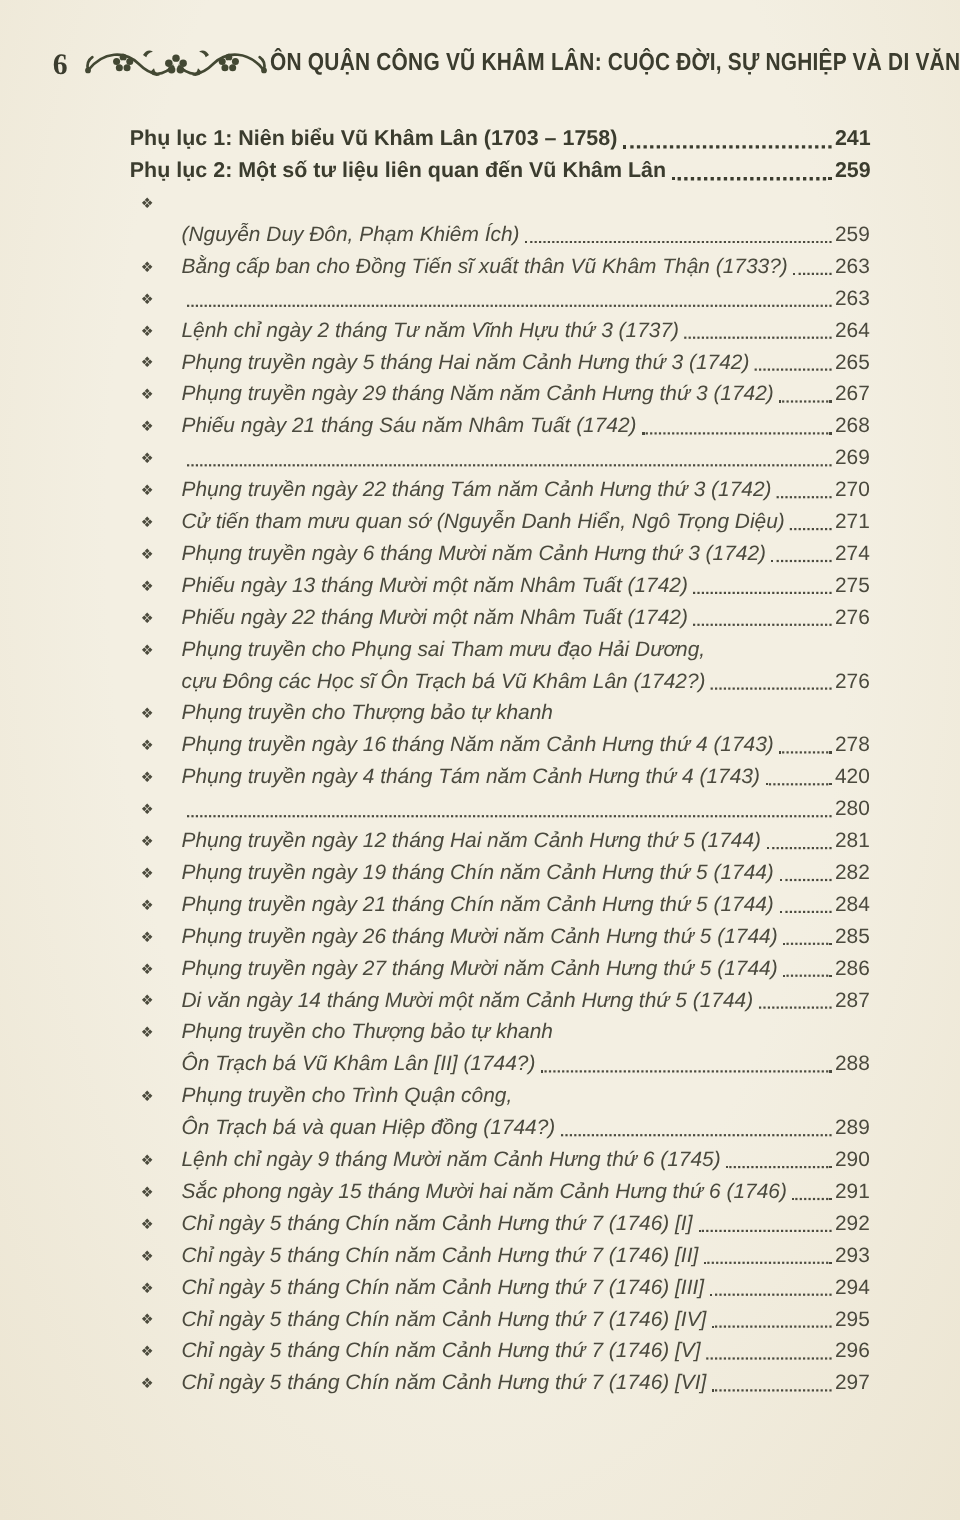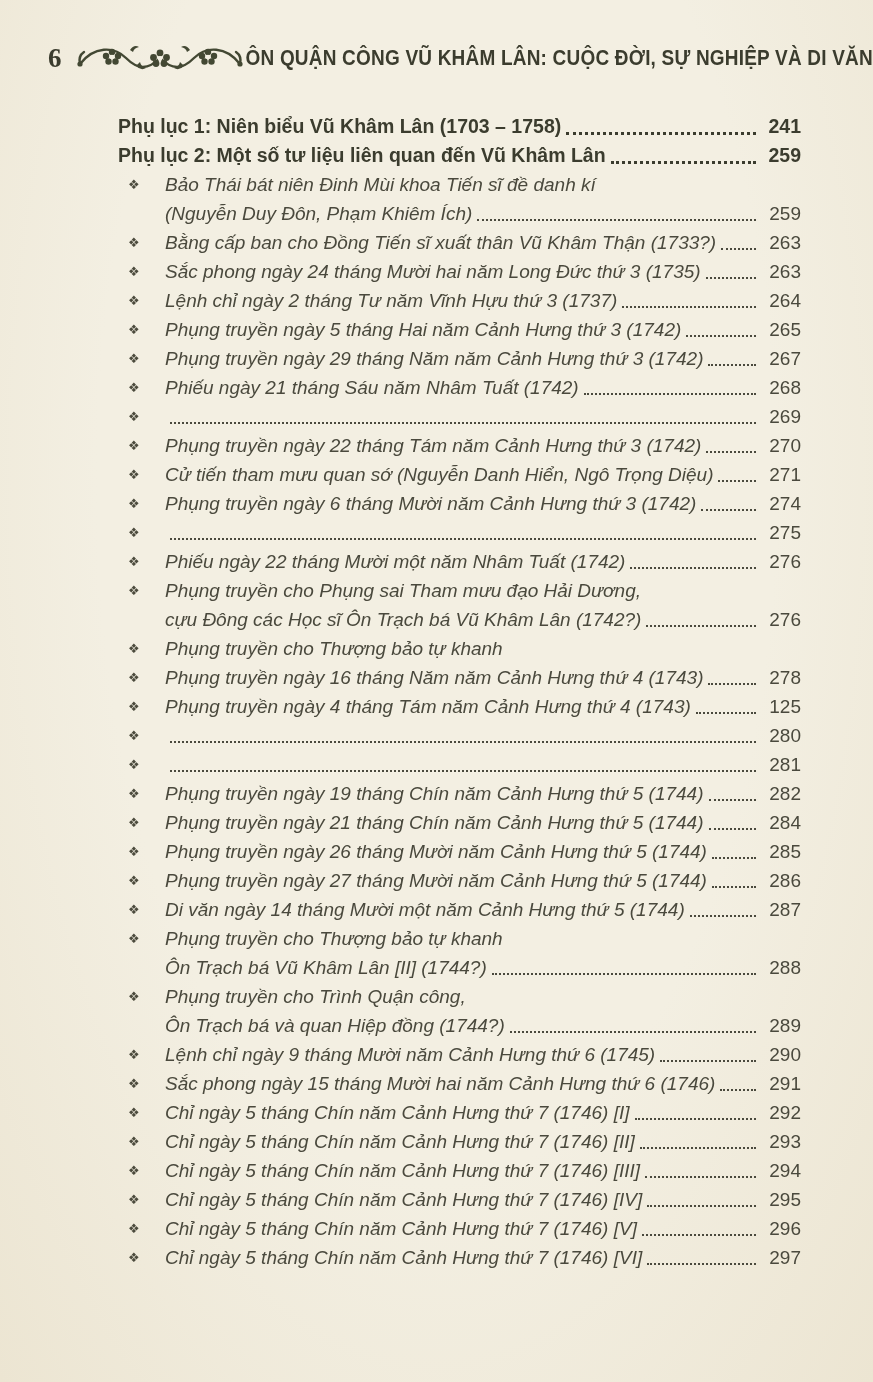--- a/index.html
+++ b/index.html
@@ -54,21 +54,21 @@
     align-self: flex-end; color: var(--bullet);
   }
   .txt { flex: none; white-space: nowrap; }
   .leader {
     flex: 1; min-width: 16px;
     border-bottom: 2px dotted var(--ink);
     margin: 0 3px 6px 5px;
   }
   .entry.appendix .leader { border-bottom: 3px dotted var(--ink-strong); margin-bottom: 5px; }
   .pagenum {
-    flex: none; min-width: 42px; text-align: right;
+    flex: none; min-width: 42px; text-align: left;
     font-style: normal;
   }
   .entry.appendix .pagenum { font-weight: bold; }
 </style>
 </head>
 <body>
 
 <div class="page" style="--paper: #f3efe2; --paper-edge: #ece5d2; --ink: #4a493d; --ink-strong: #3b3c2e; --bullet: #4c4b3d;">
 
   <div class="page-header">
@@ -127,41 +127,39 @@
       <div class="entry appendix">
         <div class="line">
           <span class="txt">Phụ lục 2: Một số tư liệu liên quan đến Vũ Khâm Lân</span>
           <span class="leader"></span>
           <span class="pagenum">259</span>
         </div>
       </div>
       <div class="entry item">
         <div class="line">
           <span class="bullet">❖</span>
-          <span class="txt">Bảo Thái bát niên Đinh Mùi khoa Tiến sĩ đề danh kí</span>
         </div>
         <div class="line">
           <span class="bullet"></span>
           <span class="txt">(Nguyễn Duy Đôn, Phạm Khiêm Ích)</span>
           <span class="leader"></span>
           <span class="pagenum">259</span>
         </div>
       </div>
       <div class="entry item">
         <div class="line">
           <span class="bullet">❖</span>
           <span class="txt">Bằng cấp ban cho Đồng Tiến sĩ xuất thân Vũ Khâm Thận (1733?)</span>
           <span class="leader"></span>
           <span class="pagenum">263</span>
         </div>
       </div>
       <div class="entry item">
         <div class="line">
           <span class="bullet">❖</span>
-          <span class="txt">Sắc phong ngày 24 tháng Mười hai năm Long Đức thứ 3 (1735)</span>
           <span class="leader"></span>
           <span class="pagenum">263</span>
         </div>
       </div>
       <div class="entry item">
         <div class="line">
           <span class="bullet">❖</span>
           <span class="txt">Lệnh chỉ ngày 2 tháng Tư năm Vĩnh Hựu thứ 3 (1737)</span>
           <span class="leader"></span>
           <span class="pagenum">264</span>
@@ -218,20 +216,21 @@
         <div class="line">
           <span class="bullet">❖</span>
           <span class="txt">Phụng truyền ngày 6 tháng Mười năm Cảnh Hưng thứ 3 (1742)</span>
           <span class="leader"></span>
           <span class="pagenum">274</span>
         </div>
       </div>
       <div class="entry item">
         <div class="line">
           <span class="bullet">❖</span>
+          <span class="txt">Phiếu ngày 13 tháng Mười một năm Nhâm Tuất (1742)</span>
           <span class="leader"></span>
           <span class="pagenum">275</span>
         </div>
       </div>
       <div class="entry item">
         <div class="line">
           <span class="bullet">❖</span>
           <span class="txt">Phiếu ngày 22 tháng Mười một năm Nhâm Tuất (1742)</span>
           <span class="leader"></span>
           <span class="pagenum">276</span>
@@ -261,33 +260,34 @@
           <span class="txt">Phụng truyền ngày 16 tháng Năm năm Cảnh Hưng thứ 4 (1743)</span>
           <span class="leader"></span>
           <span class="pagenum">278</span>
         </div>
       </div>
       <div class="entry item">
         <div class="line">
           <span class="bullet">❖</span>
           <span class="txt">Phụng truyền ngày 4 tháng Tám năm Cảnh Hưng thứ 4 (1743)</span>
           <span class="leader"></span>
-          <span class="pagenum">125</span>
+          <span class="pagenum">420</span>
         </div>
       </div>
       <div class="entry item">
         <div class="line">
           <span class="bullet">❖</span>
           <span class="leader"></span>
           <span class="pagenum">280</span>
         </div>
       </div>
       <div class="entry item">
         <div class="line">
           <span class="bullet">❖</span>
+          <span class="txt">Phụng truyền ngày 12 tháng Hai năm Cảnh Hưng thứ 5 (1744)</span>
           <span class="leader"></span>
           <span class="pagenum">281</span>
         </div>
       </div>
       <div class="entry item">
         <div class="line">
           <span class="bullet">❖</span>
           <span class="txt">Phụng truyền ngày 19 tháng Chín năm Cảnh Hưng thứ 5 (1744)</span>
           <span class="leader"></span>
           <span class="pagenum">282</span>

